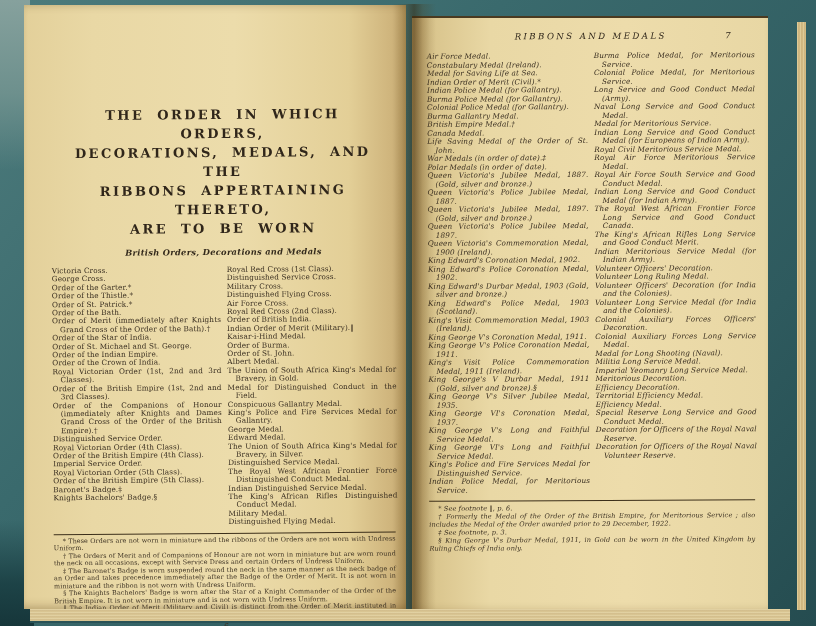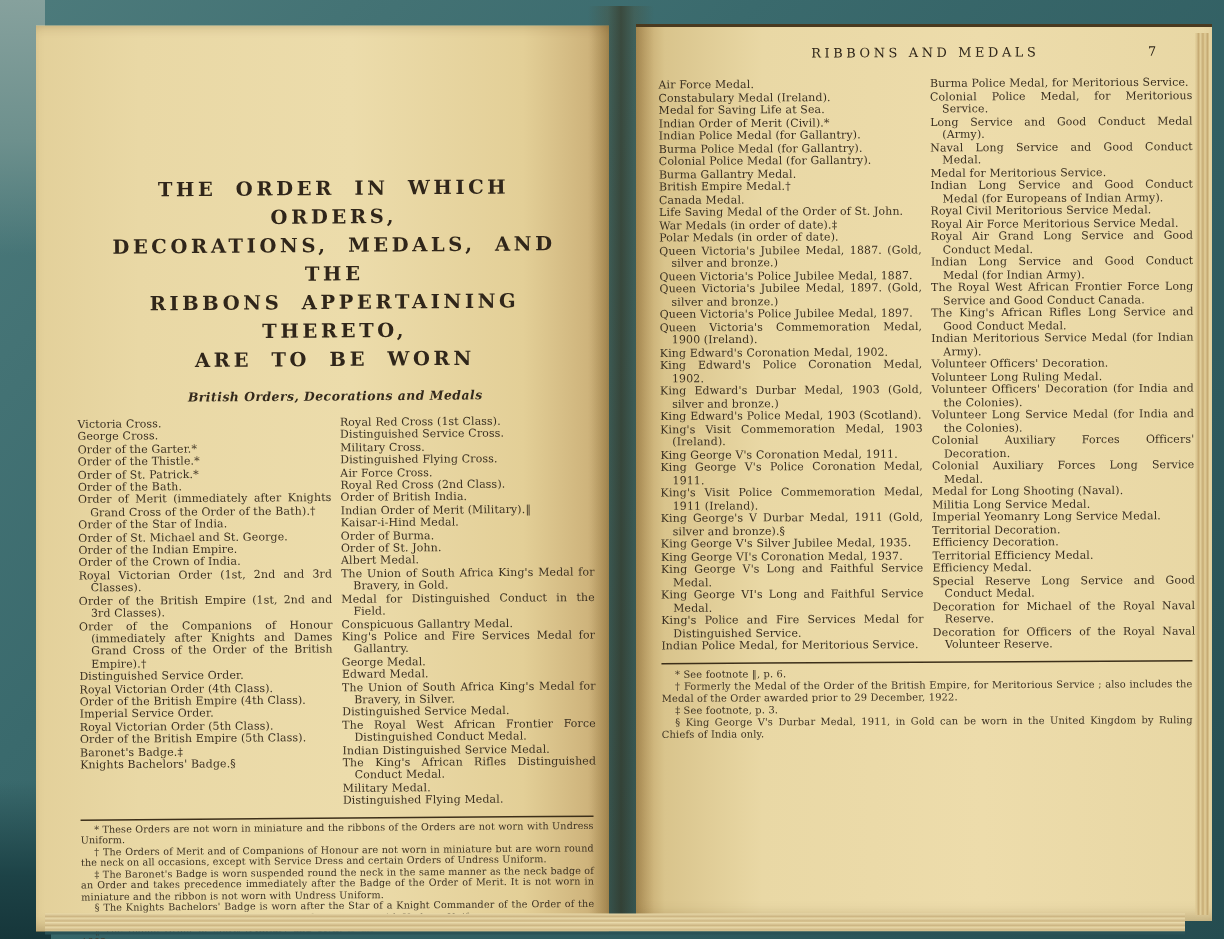--- a/index.html
+++ b/index.html
@@ -15,29 +15,30 @@
   }
   .corner-dark {
     position:absolute; left:0; top:520px; width:34px; height:106px;
     background: linear-gradient(180deg, rgba(26,62,66,0) 0%, #1d4347 60%, #16363a 100%);
   }
   .page {
     position:absolute;
     color:#392e20;
   }
   .page-left {
-    left:24px; top:17px; width:382px; height:604px;
+    left:24px; top:5px; width:382px; height:604px;
     background: linear-gradient(90deg, #e3d09a 0%, #e9d8a5 18%, #ecdcab 55%, #e3cf97 85%, #cdb27a 97%, #bd9f63 100%);
     box-shadow: inset 0 -8px 10px -6px rgba(90,60,20,.35), inset 0 6px 8px -6px rgba(90,60,20,.3);
   }
   .page-right {
-    left:424px; top:16px; width:384px; height:596px;
+    left:412px; top:16px; width:356px; height:596px;
     background: linear-gradient(90deg, #bd9f63 0%, #d9c48c 5%, #e9d8a5 22%, #eddcab 60%, #e8d7a4 100%);
     border-top:2px solid #4a3a20;
     box-shadow: inset 0 -8px 10px -6px rgba(90,60,20,.35);
+    font-style: italic;
   }
   .gutter {
     position:absolute; left:392px; top:4px; width:44px; height:614px;
     background: linear-gradient(90deg, rgba(80,55,16,0) 0%, rgba(80,55,16,.22) 30%, rgba(55,36,8,.48) 50%, rgba(80,55,16,.22) 70%, rgba(80,55,16,0) 100%);
     pointer-events:none;
   }
   .edges-bottom {
     position:absolute; left:30px; top:609px; width:760px; height:12px;
     background: repeating-linear-gradient(180deg, #e8d9ab 0px, #d9c астр 1px, #cdb684 2px, #e4d3a0 3px);
     background: repeating-linear-gradient(180deg, #e8d9ab 0px, #cdb684 2px, #e4d3a0 3px);
@@ -195,40 +196,40 @@
         </ul>
       <ul>
           <li class="item">Burma Police Medal, for Meritorious Service.</li>
           <li class="item">Colonial Police Medal, for Meritorious Service.</li>
           <li class="item">Long Service and Good Conduct Medal (Army).</li>
           <li class="item">Naval Long Service and Good Conduct Medal.</li>
           <li class="item">Medal for Meritorious Service.</li>
           <li class="item">Indian Long Service and Good Conduct Medal (for Europeans of Indian Army).</li>
           <li class="item">Royal Civil Meritorious Service Medal.</li>
           <li class="item">Royal Air Force Meritorious Service Medal.</li>
-          <li class="item">Royal Air Grand Long Service and Good Conduct Medal.</li>
+          <li class="item">Royal Air Force South Service and Good Conduct Medal.</li>
           <li class="item">Indian Long Service and Good Conduct Medal (for Indian Army).</li>
           <li class="item">The Royal West African Frontier Force Long Service and Good Conduct Canada.</li>
-          <li class="item">The King's African Rifles Long Service and Good Conduct Medal.</li>
+          <li class="item">The King's African Rifles Long Service and Good Conduct Merit.</li>
           <li class="item">Indian Meritorious Service Medal (for Indian Army).</li>
           <li class="item">Volunteer Officers' Decoration.</li>
           <li class="item">Volunteer Long Ruling Medal.</li>
           <li class="item">Volunteer Officers' Decoration (for India and the Colonies).</li>
           <li class="item">Volunteer Long Service Medal (for India and the Colonies).</li>
           <li class="item">Colonial Auxiliary Forces Officers' Decoration.</li>
           <li class="item">Colonial Auxiliary Forces Long Service Medal.</li>
           <li class="item">Medal for Long Shooting (Naval).</li>
           <li class="item">Militia Long Service Medal.</li>
           <li class="item">Imperial Yeomanry Long Service Medal.</li>
-          <li class="item">Territorial Decoration.</li>
+          <li class="item">Meritorious Decoration.</li>
           <li class="item">Efficiency Decoration.</li>
           <li class="item">Territorial Efficiency Medal.</li>
           <li class="item">Efficiency Medal.</li>
           <li class="item">Special Reserve Long Service and Good Conduct Medal.</li>
-          <li class="item">Decoration for Michael of the Royal Naval Reserve.</li>
+          <li class="item">Decoration for Officers of the Royal Naval Reserve.</li>
           <li class="item">Decoration for Officers of the Royal Naval Volunteer Reserve.</li>
         </ul>
     </div>
     <hr class="rule">
     <div class="footnotes">
         <div class="footnote">* See footnote ‖, p. 6.</div>
         <div class="footnote">† Formerly the Medal of the Order of the British Empire, for Meritorious Service ; also includes the Medal of the Order awarded prior to 29 December, 1922.</div>
         <div class="footnote">‡ See footnote, p. 3.</div>
         <div class="footnote">§ King George V's Durbar Medal, 1911, in Gold can be worn in the United Kingdom by Ruling Chiefs of India only.</div>
       </div>

